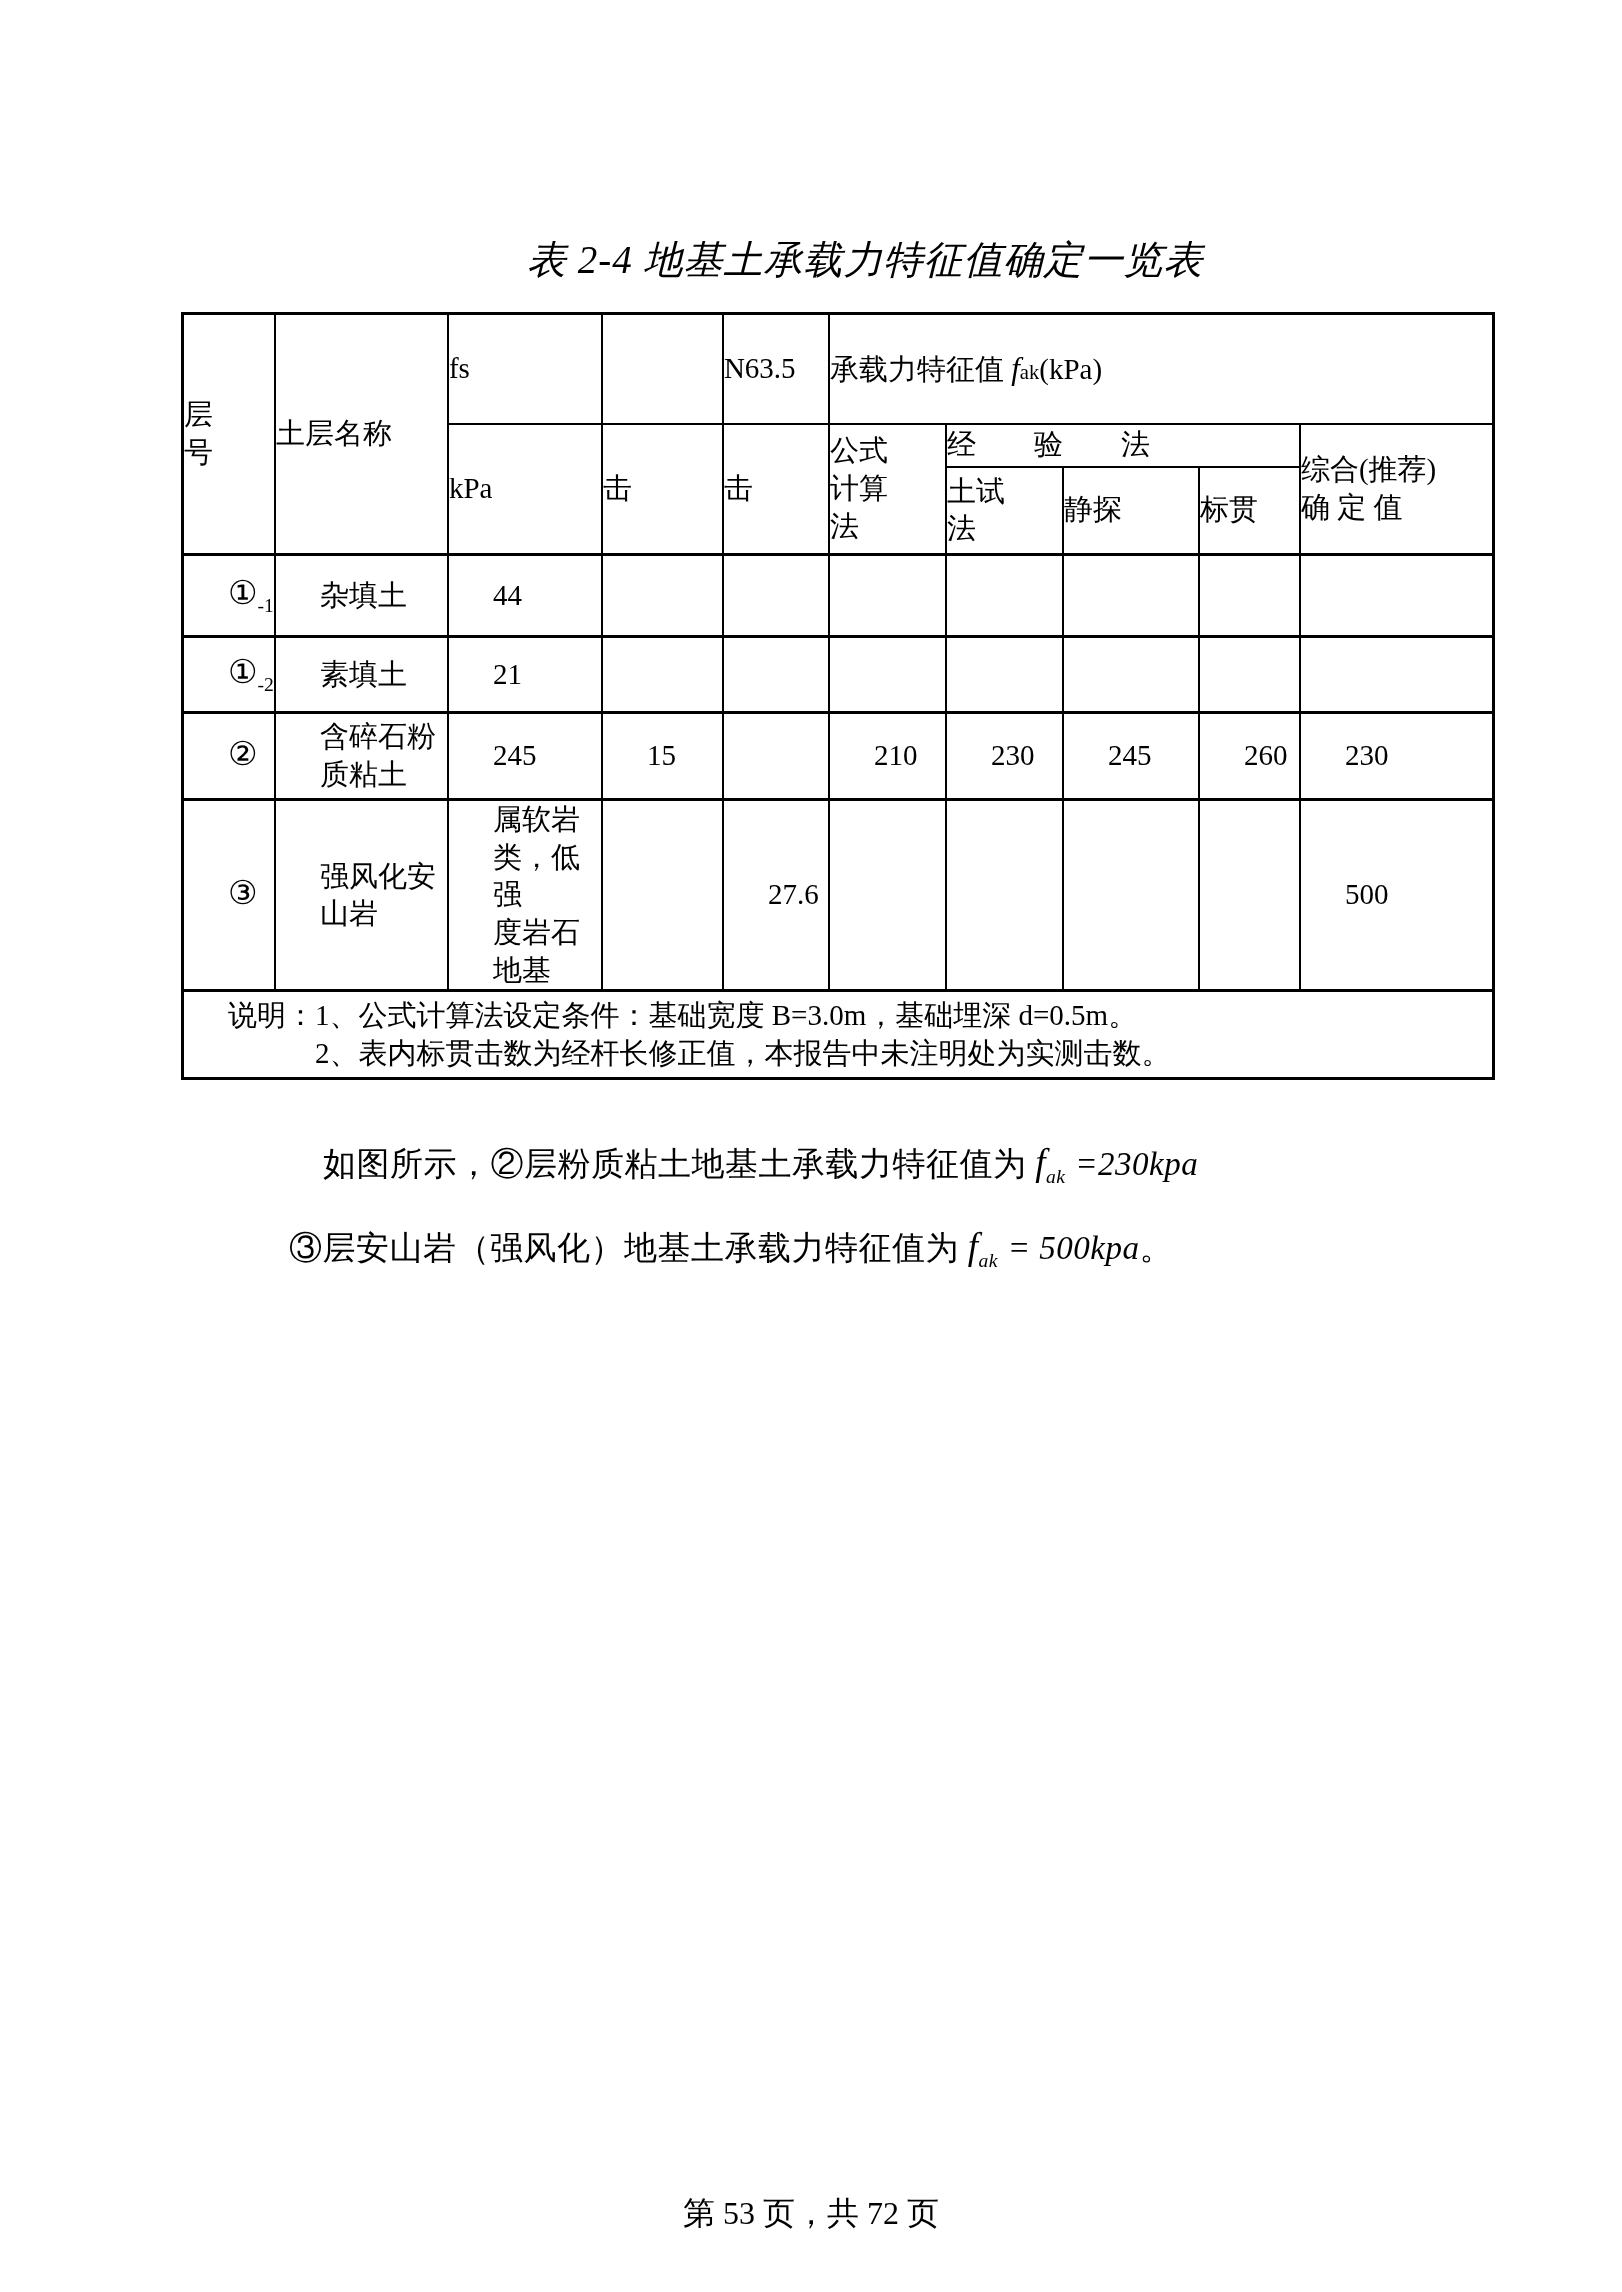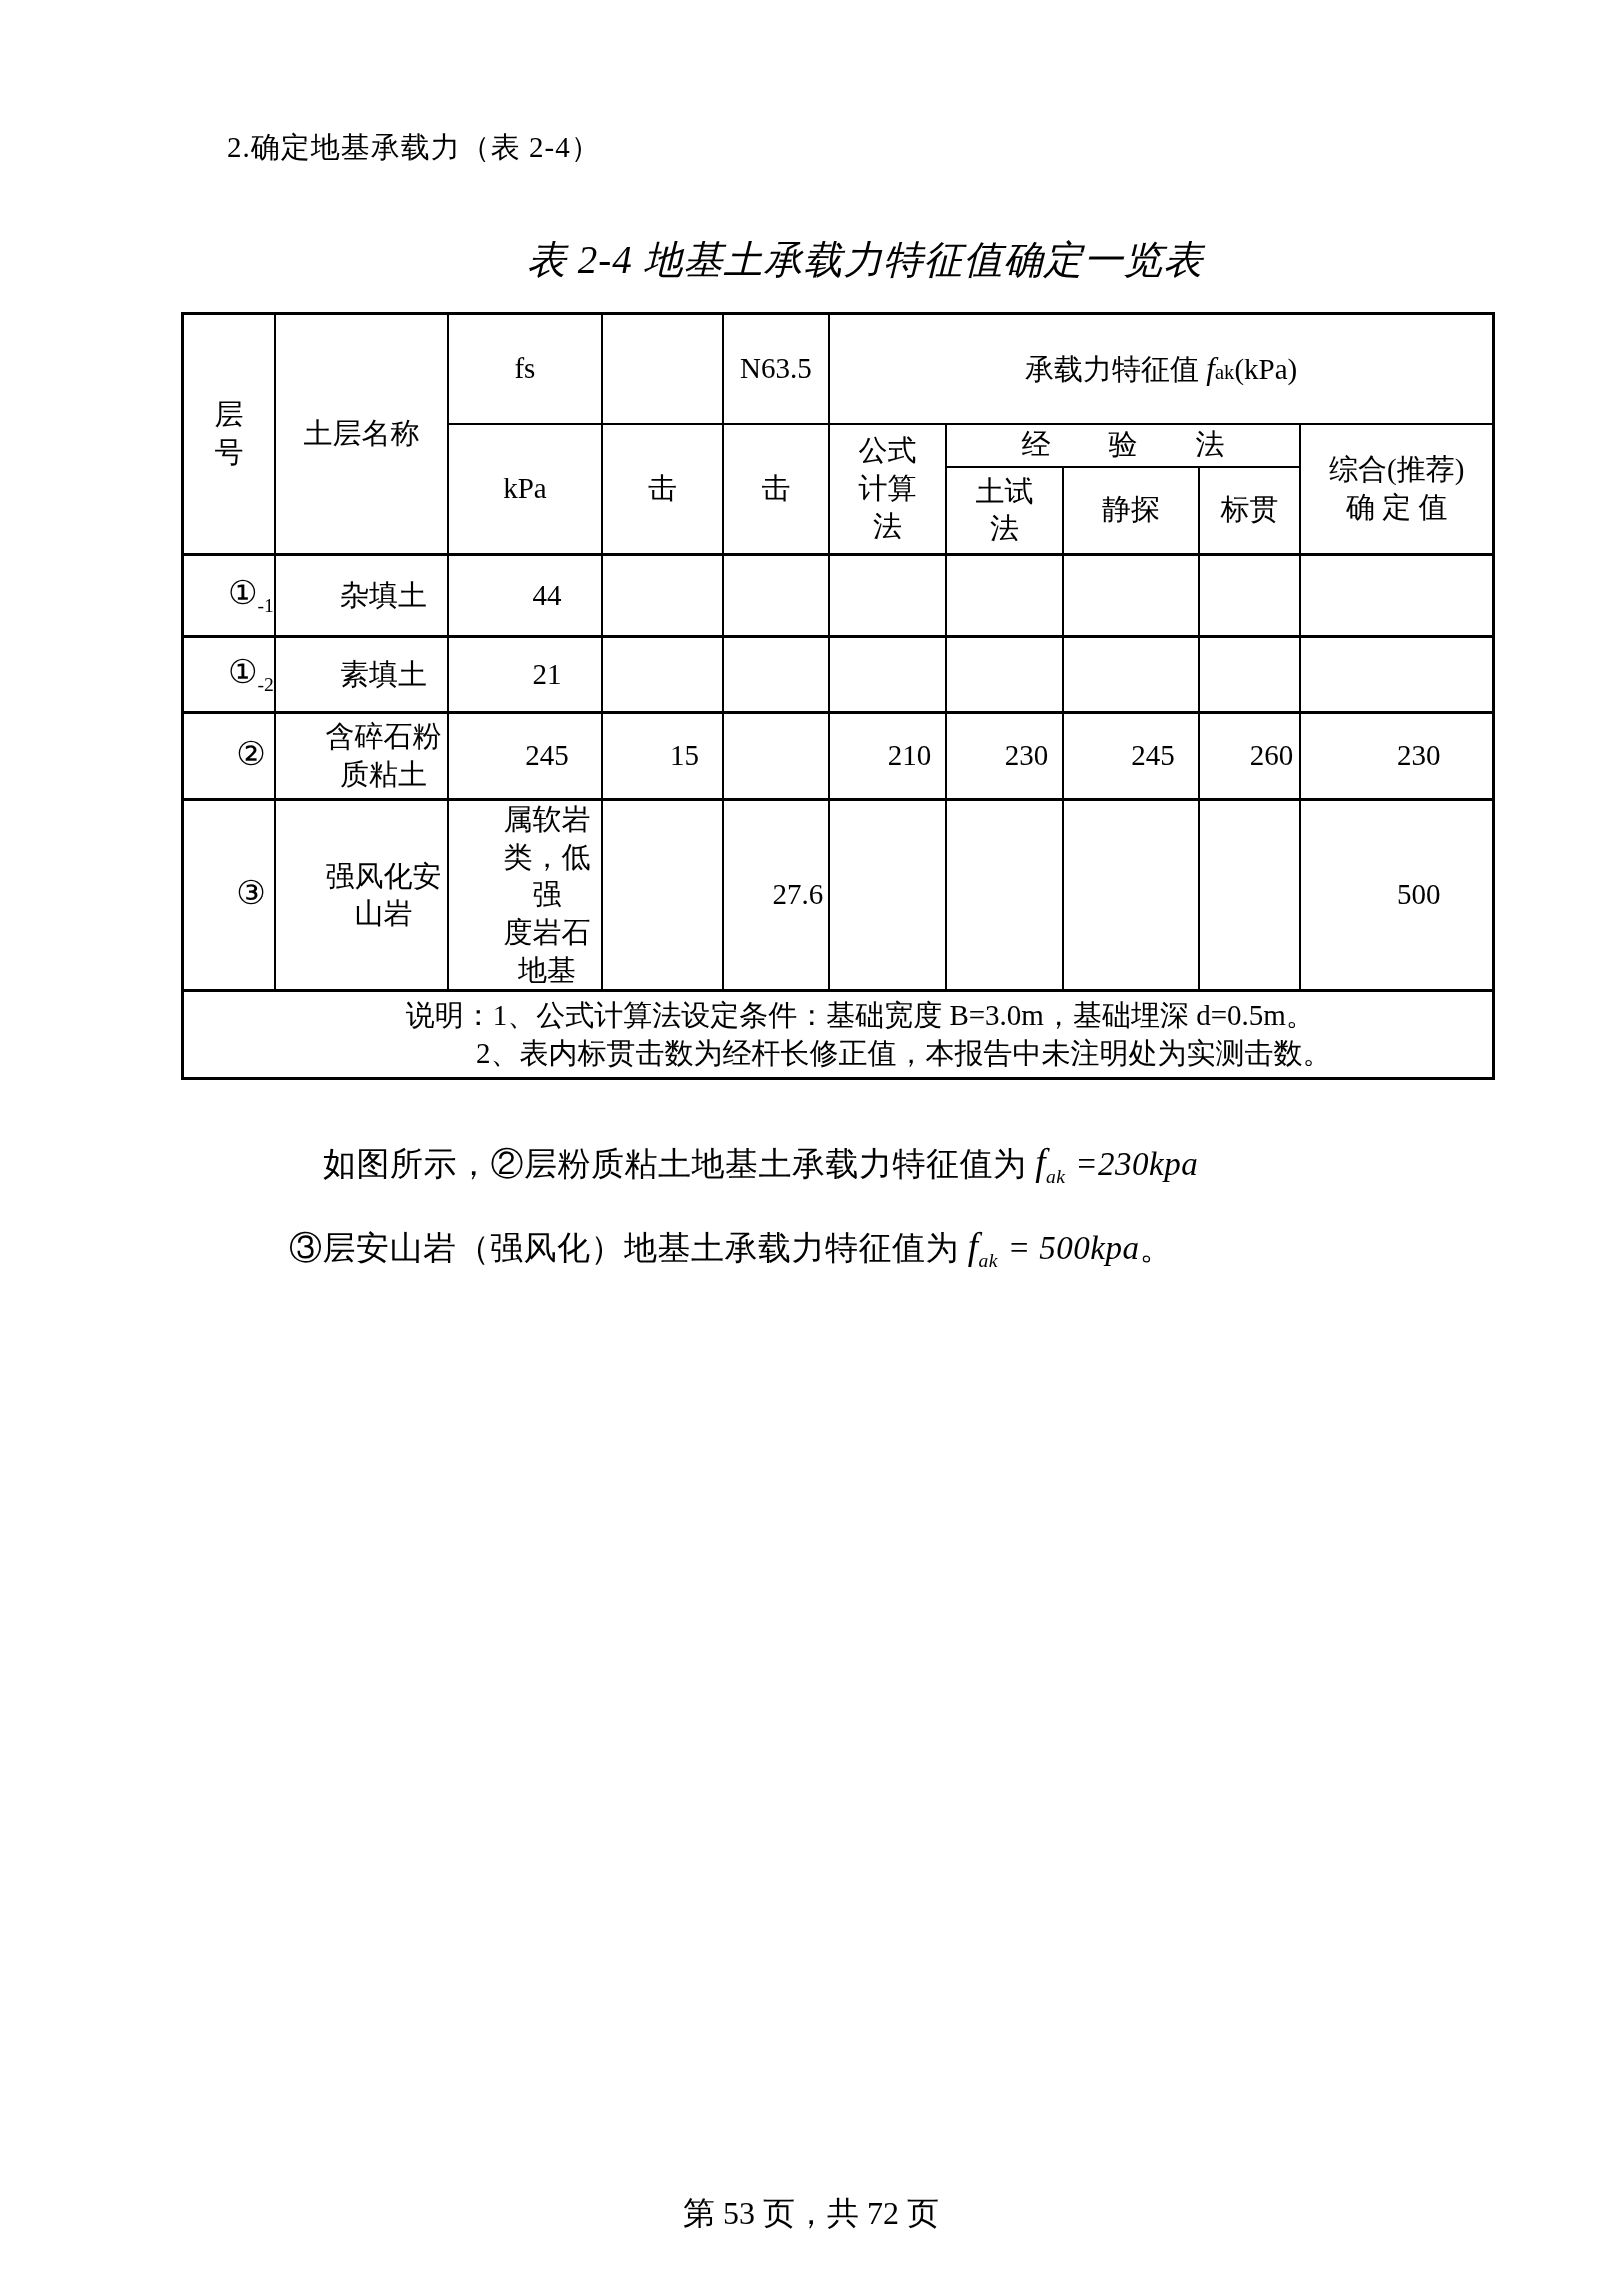--- a/index.html
+++ b/index.html
@@ -21,21 +21,21 @@
   }
   table.main {
     position:absolute; left:181px; top:312px;
     border-collapse:collapse; table-layout:fixed;
     border:3.9px solid #000;
   }
   table.main th, table.main td {
     border:2.9px solid #000;
     font-weight:normal;
     font-size:29px;
-    text-align:center;
+    text-align:left;
     vertical-align:middle;
     padding:0;
     line-height:1.3;
     white-space:pre-line;
     overflow:hidden;
   }
   tr.hsep th, tr.hsep td { border-top-width:3.9px;padding-left:44px; }
   .fak-f, .fml-f { font-style:italic; font-size:31px; }
   .fak-sub { font-size:20.6px; }
   .unit { font-size:29px; }
@@ -60,21 +60,20 @@
   .footer {
     position:absolute; left:0; right:0; top:2192px;
     text-align:center; font-size:32px; white-space:pre;
   }
 </style>
 </head>
 <body>
 
 <div class="page">
 
-  <div class="intro">2.确定地基承载力（表 2-4）</div>
 
   <div class="doc-title">表 2-4 地基土承载力特征值确定一览表</div>
 
   <table class="main">
     <colgroup>
       <col style="width:78px">
         <col style="width:173px">
         <col style="width:154px">
       <col style="width:121px">
         <col style="width:106px">

